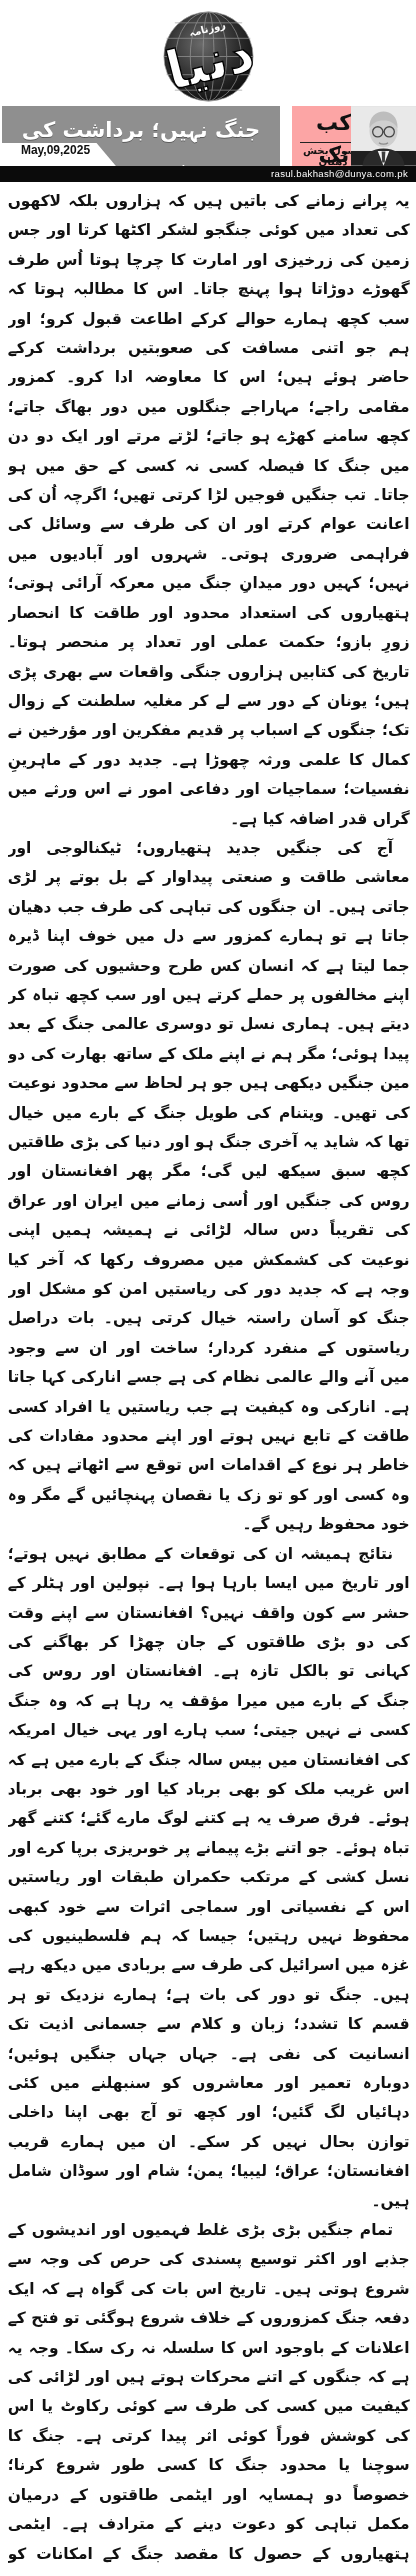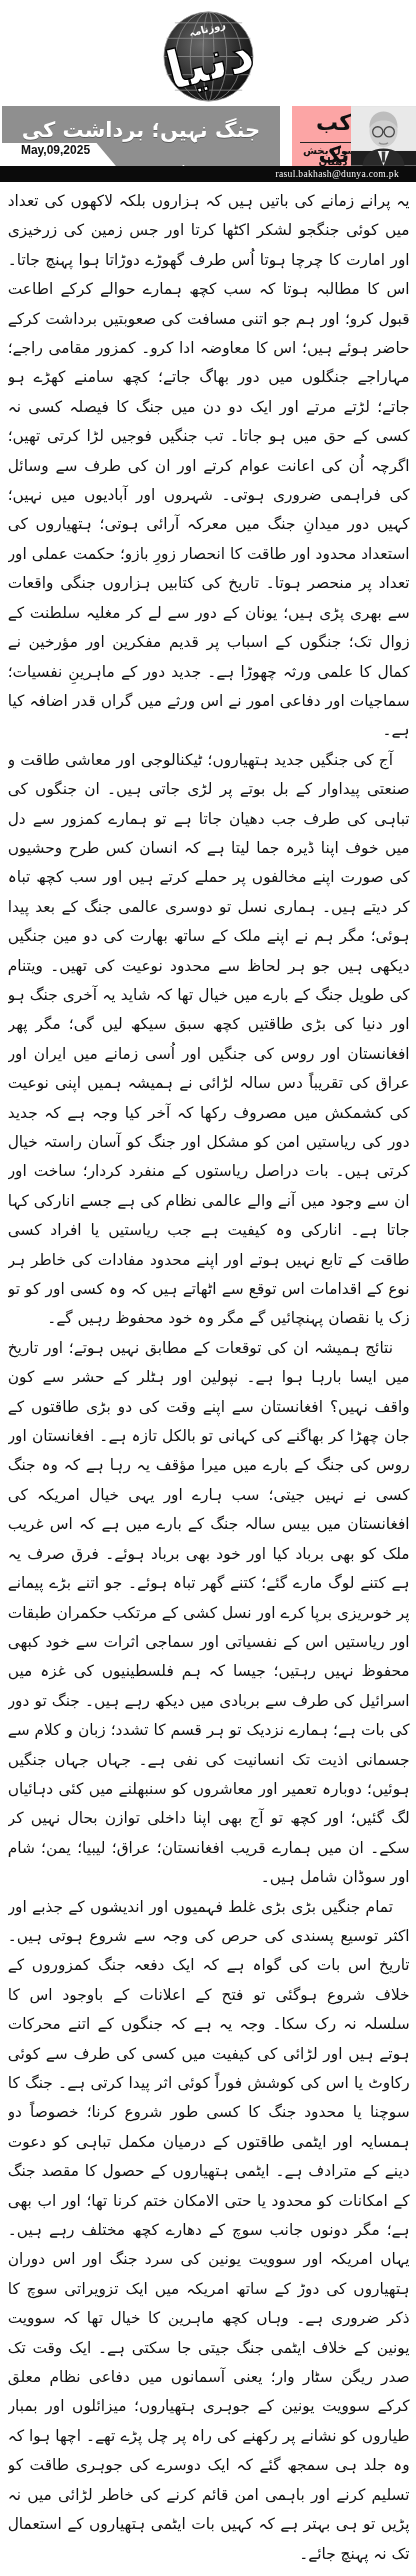--- a/index.html
+++ b/index.html
@@ -23,26 +23,26 @@
   .author-block{position:absolute;top:0;left:292px;right:0;height:60px;background:#fca5a5;}
   .column-name{position:absolute;top:1.3px;left:11.5px;width:61px;text-align:center;direction:rtl;
                font-size:22px;font-weight:bold;color:#111;line-height:32px;}
   .column-rule{position:absolute;top:36px;left:7.7px;width:67px;height:1.3px;background:#222;}
   .author-name{position:absolute;top:39px;left:5.1px;width:72px;text-align:center;direction:rtl;
                font-size:10.2px;font-weight:bold;color:#111;}
   .photo{position:absolute;top:0;right:0;width:65px;height:60px;background:#ddd;overflow:hidden;}
   .photo svg{display:block;width:100%;height:100%;}
   .email-bar{position:absolute;top:60px;left:0;right:0;height:16px;background:var(--bar-black,#0b0b0b);
              text-align:right;}
-  .email-bar span{font-family:Liberation Serif, serif;color:#fff;font-size:9.6px;
-                  line-height:16px;padding-right:17px;letter-spacing:0.3px;}
+  .email-bar span{font-family:Liberation Sans, sans-serif;color:#fff;font-size:9.6px;
+                  line-height:16px;padding-right:8px;letter-spacing:0.3px;}
 
   
   .article{position:absolute;top:187px;left:7.7px;right:6.4px;bottom:3.8px;overflow:hidden;
-           direction:rtl;text-align:justify;color:#111;}
+           direction:rtl;text-align:justify;color:#111;font-weight:bold;}
   .article p{margin:0;padding:0;font-size:15.4px;line-height:29.4px;text-indent:16.6px;
              font-family:"DejaVu Sans",sans-serif;}
   .article p:first-child{text-indent:0;}
 </style>
 </head>
 <body>
 
 <div class="page">
 
   <div class="masthead">

